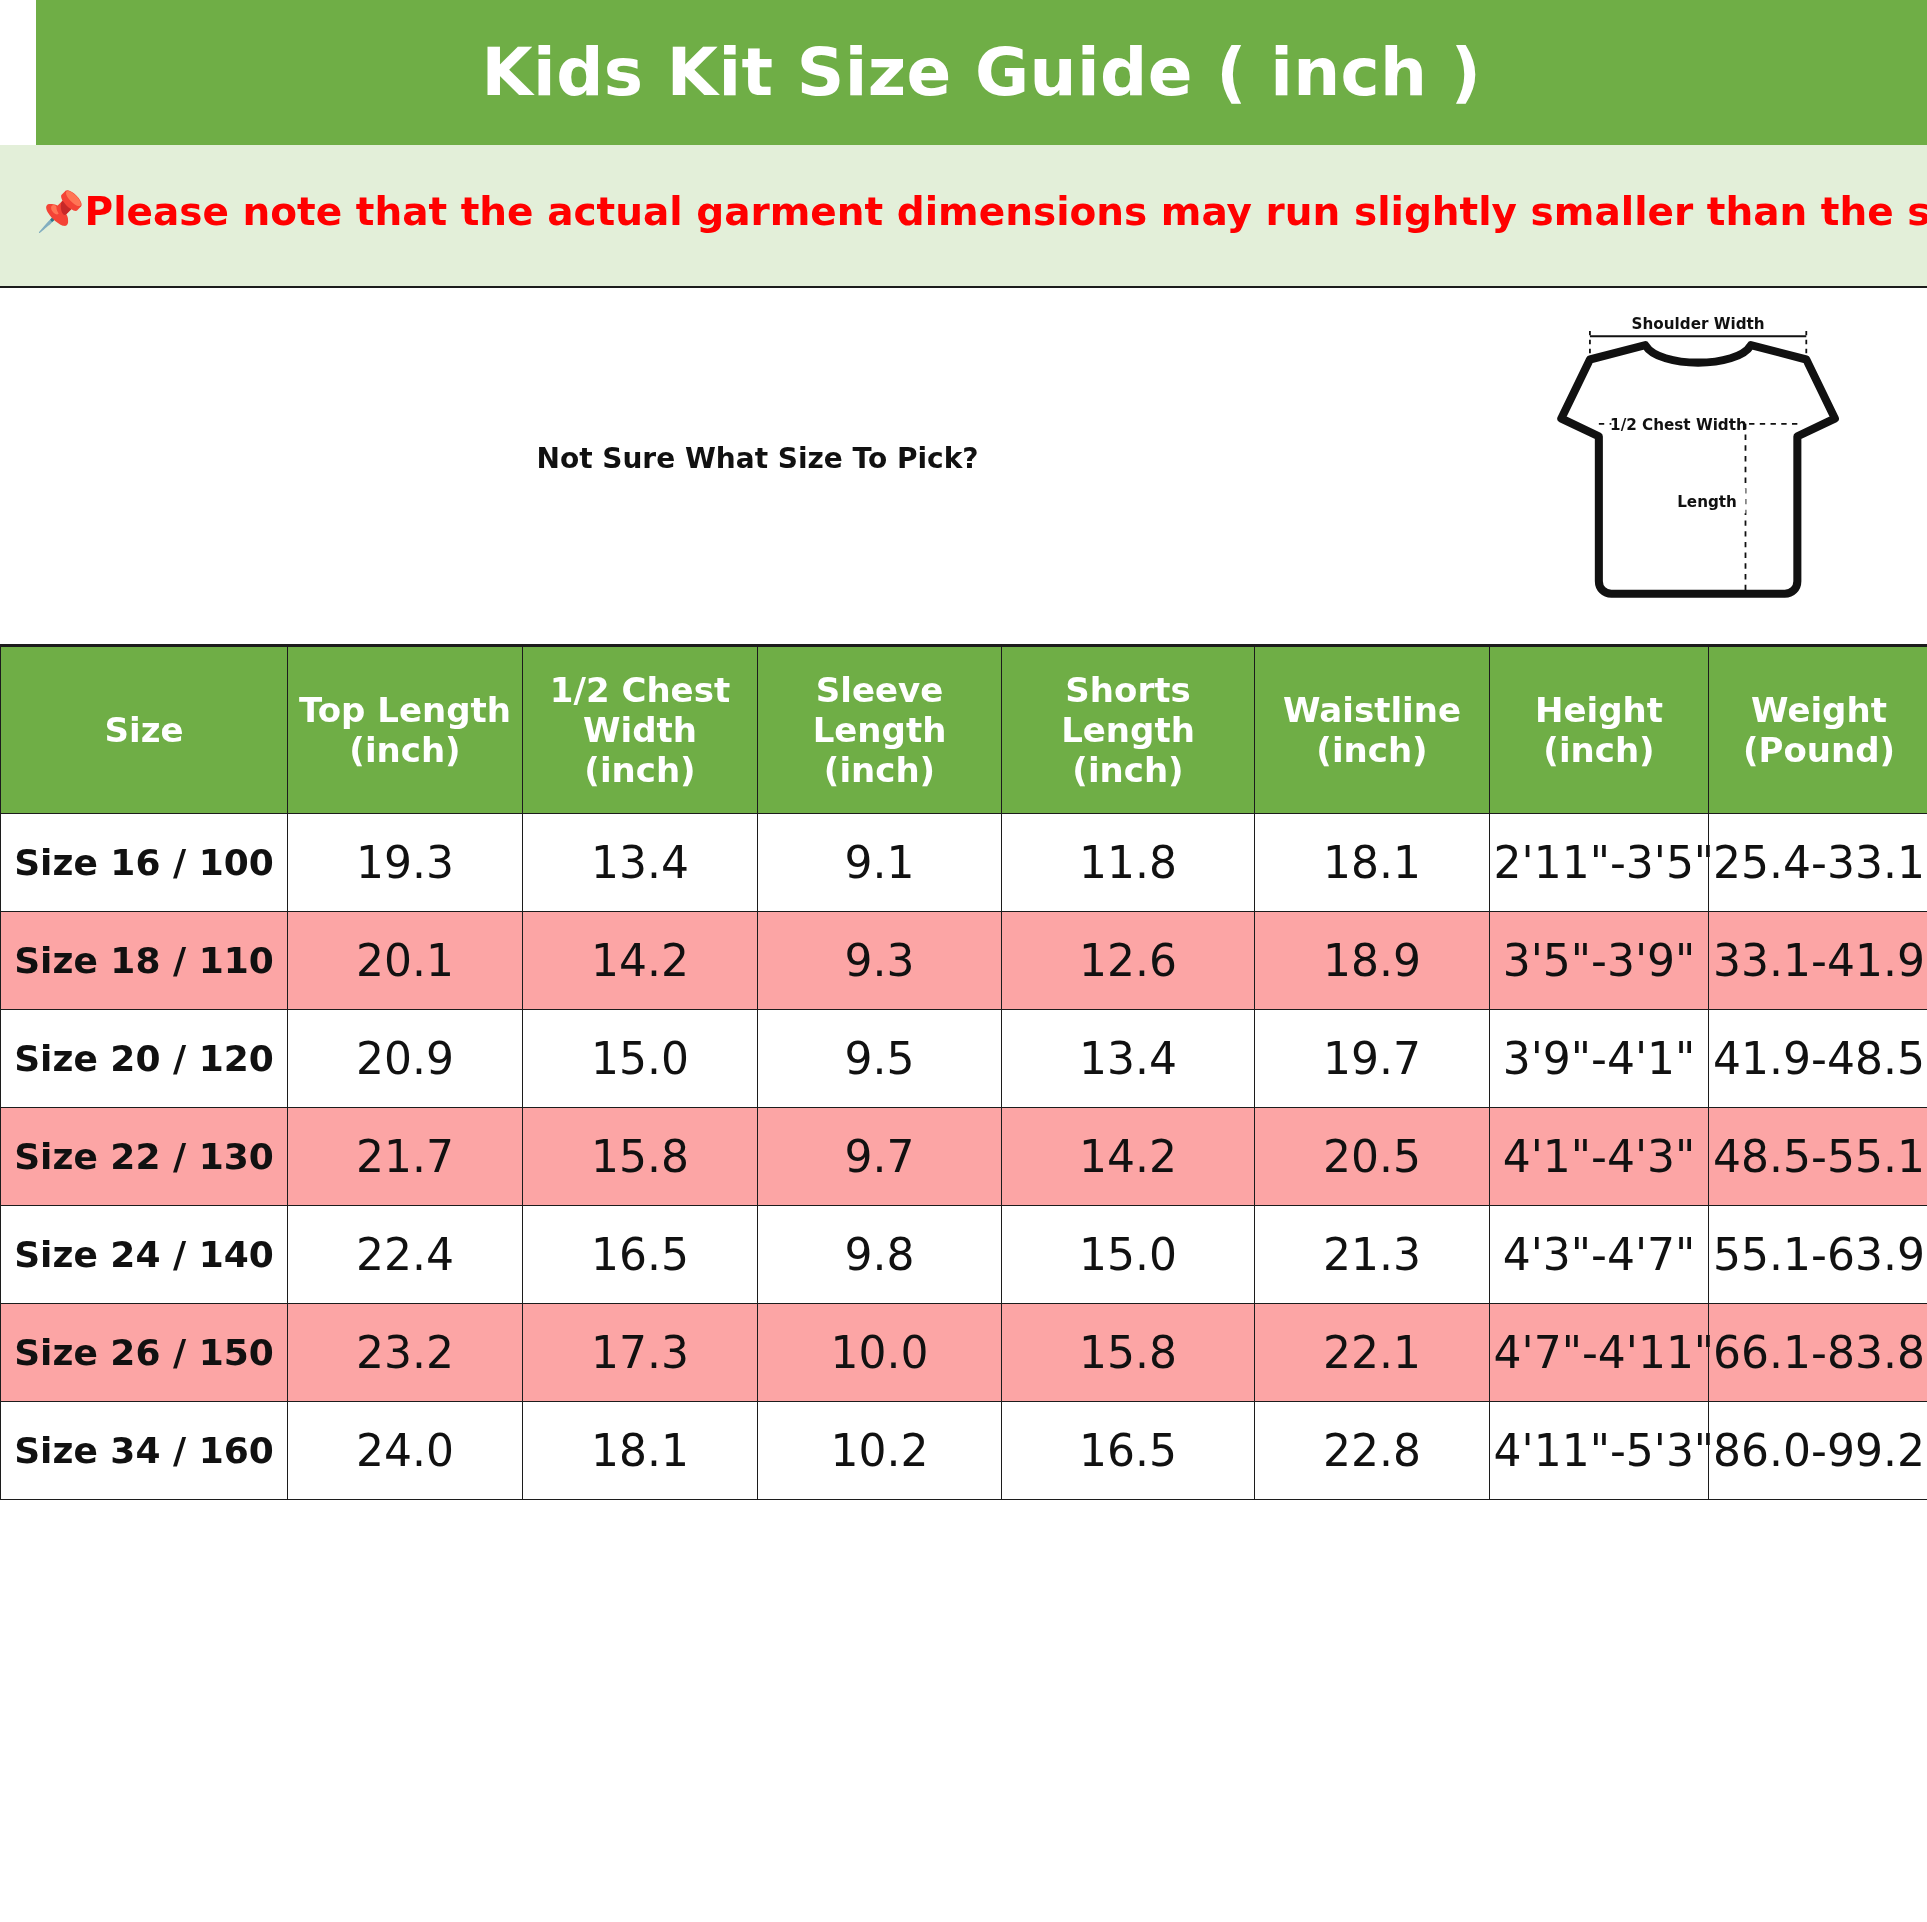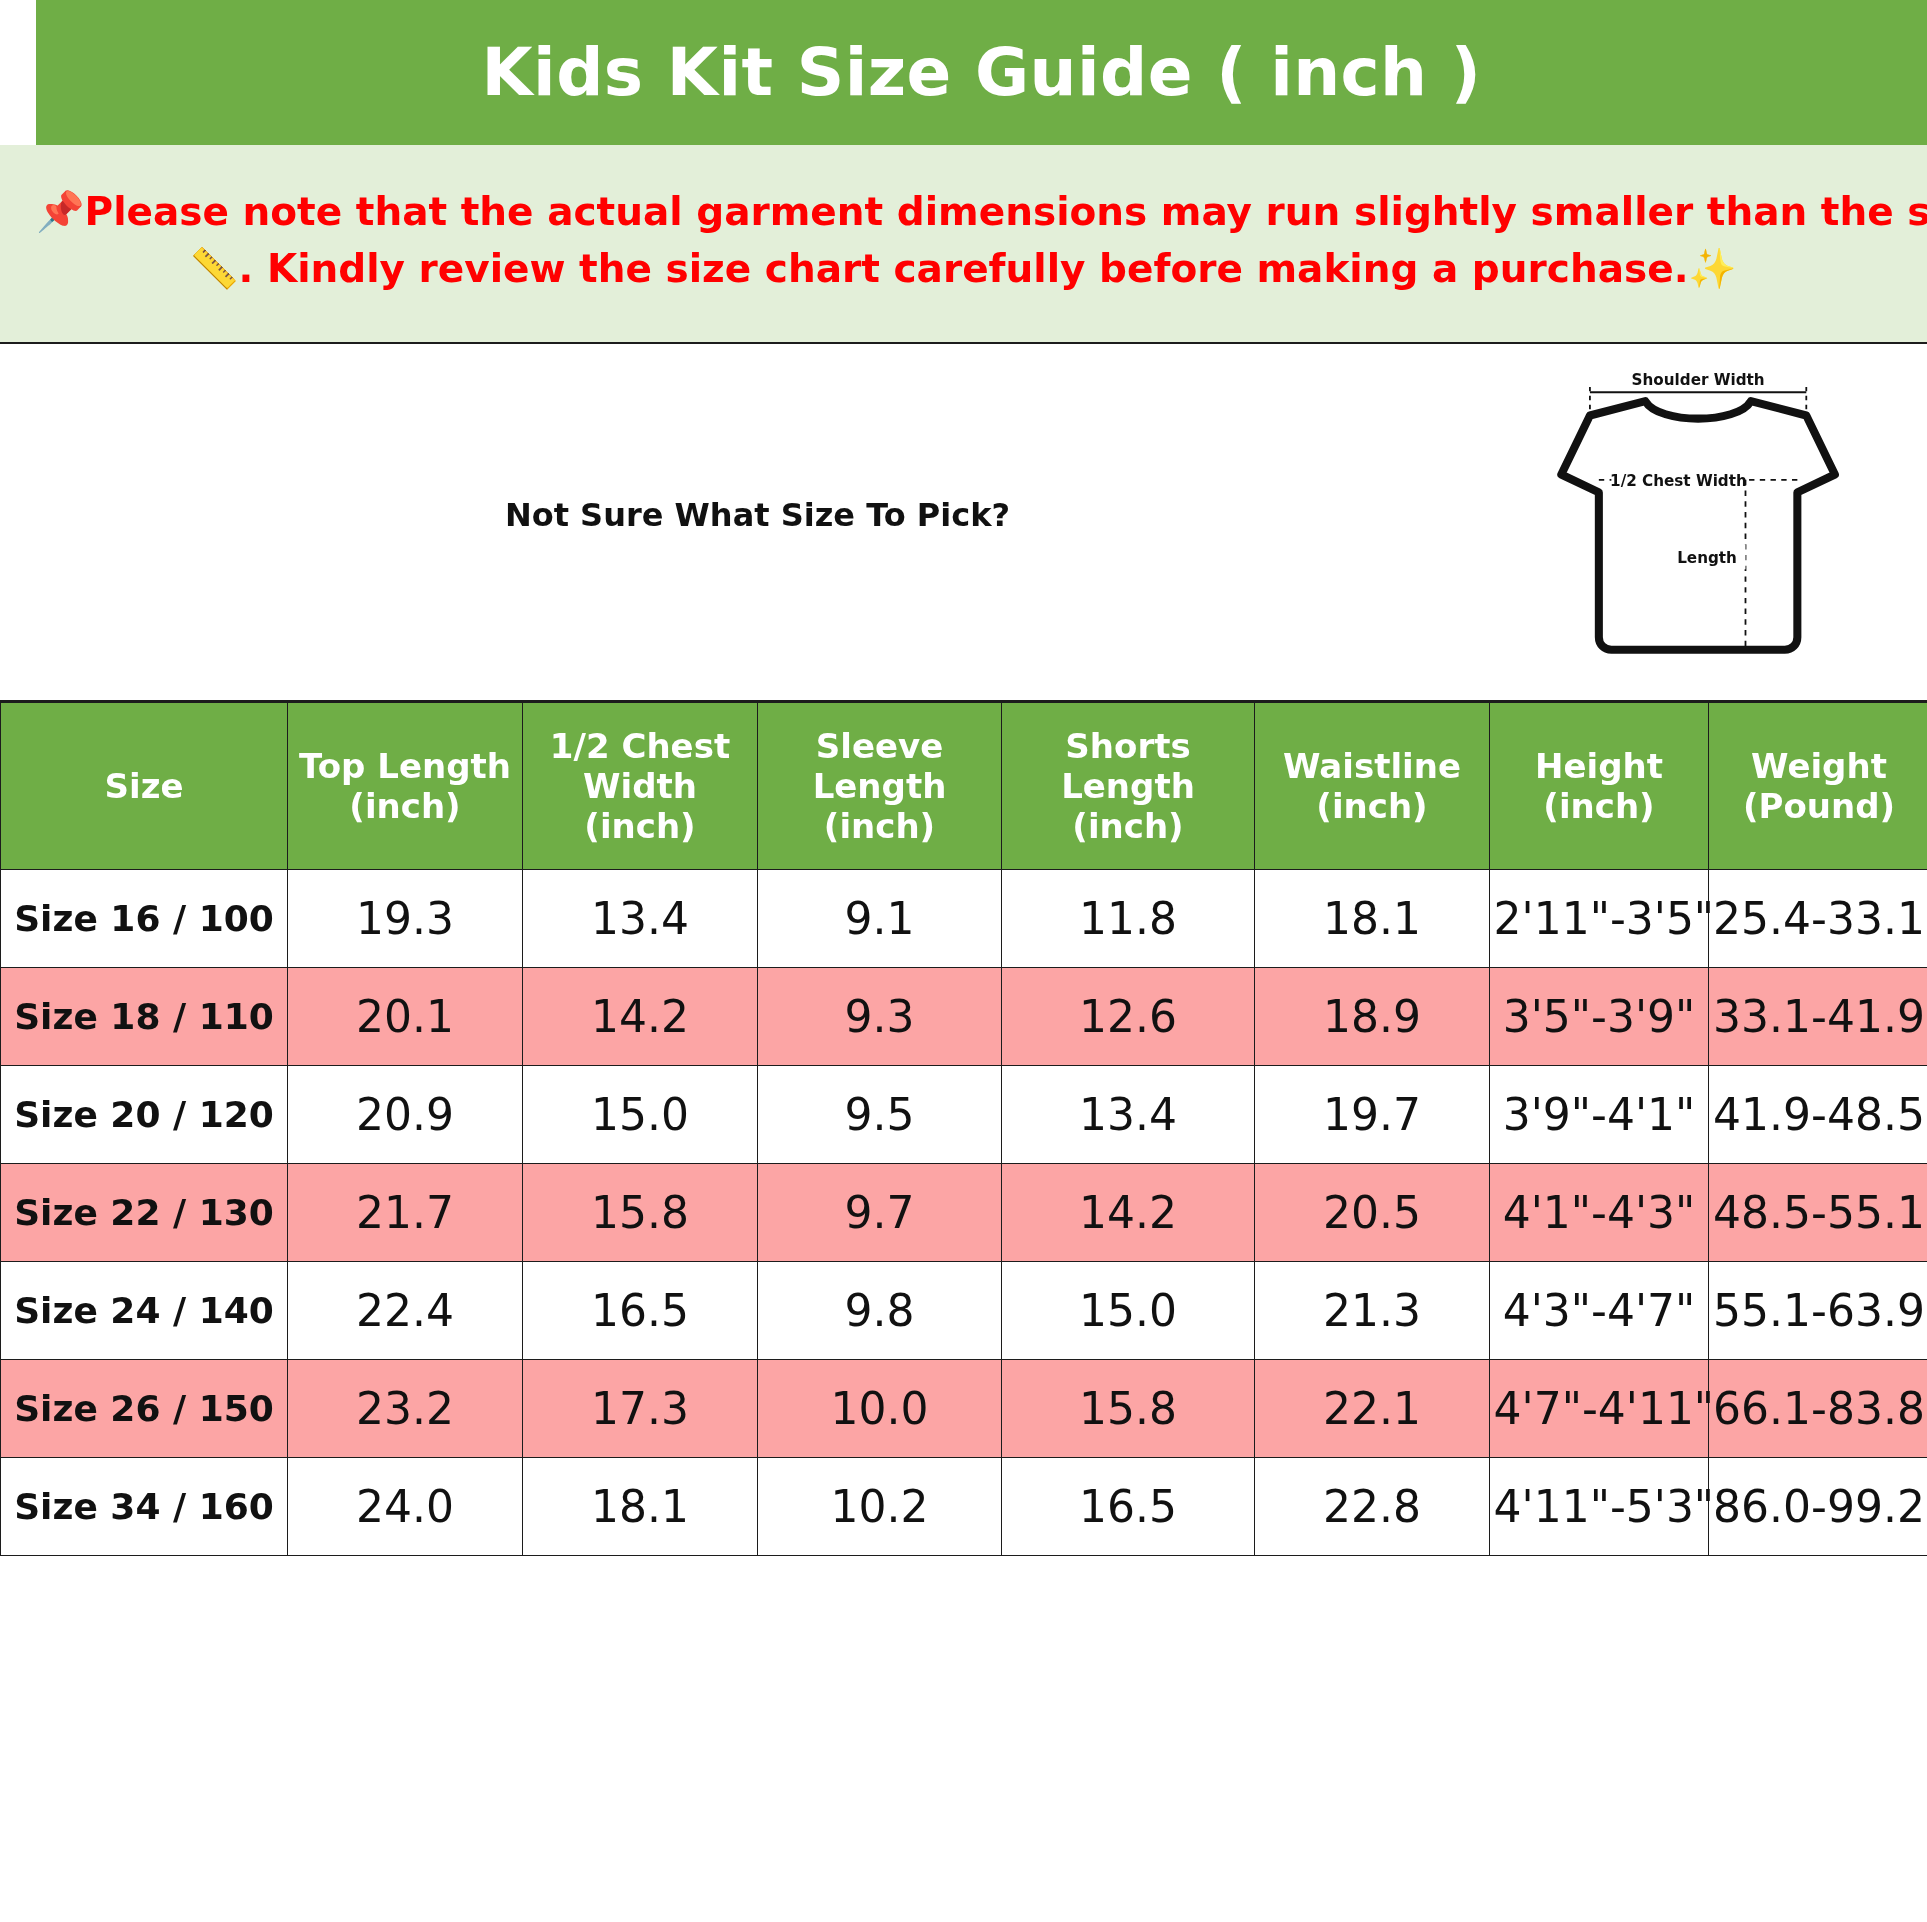--- a/index.html
+++ b/index.html
@@ -67,21 +67,21 @@
     box-sizing: border-box;
     border-bottom: 2.7px solid #1c1c1c;
     height: 358px;
   }
   .help-text {
     flex: 1 1 auto;
     text-align: center;
     padding-left: 9px;
   }
   .help-title {
-    font-size: 32px;
+    font-size: 28px;
     font-weight: bold;
     color: #111;
     font-family: "DejaVu Sans", sans-serif;
     margin-bottom: 12.5px;
     display: block;
   }
   .help-body {
     font-size: 36px;
     font-weight: bold;
     color: #111;
@@ -149,21 +149,20 @@
 <body>
 
 <div class="page">
 
   <div class="header">
     <div class="header-title">Kids Kit Size Guide ( inch )</div>
   </div>
 
   <div class="notice">
     <span class="notice-line"><span class="emoji">📌</span><span>Please note that the actual garment dimensions may run slightly smaller than the size chart</span></span>
-    <span class="notice-line"><span class="emoji">📏</span><span>. Kindly review the size chart carefully before making a purchase.</span><span class="emoji">✨</span></span>
   </div>
 
   <div class="help">
     <div class="help-text">
       <span class="help-title">Not Sure What Size To Pick?</span>
     </div>
     <div class="help-figure">
       <svg width="376" height="304" viewBox="0 0 420 340">
 
         <line x1="88" y1="26" x2="330" y2="26" stroke="#111" stroke-width="2"></line>

